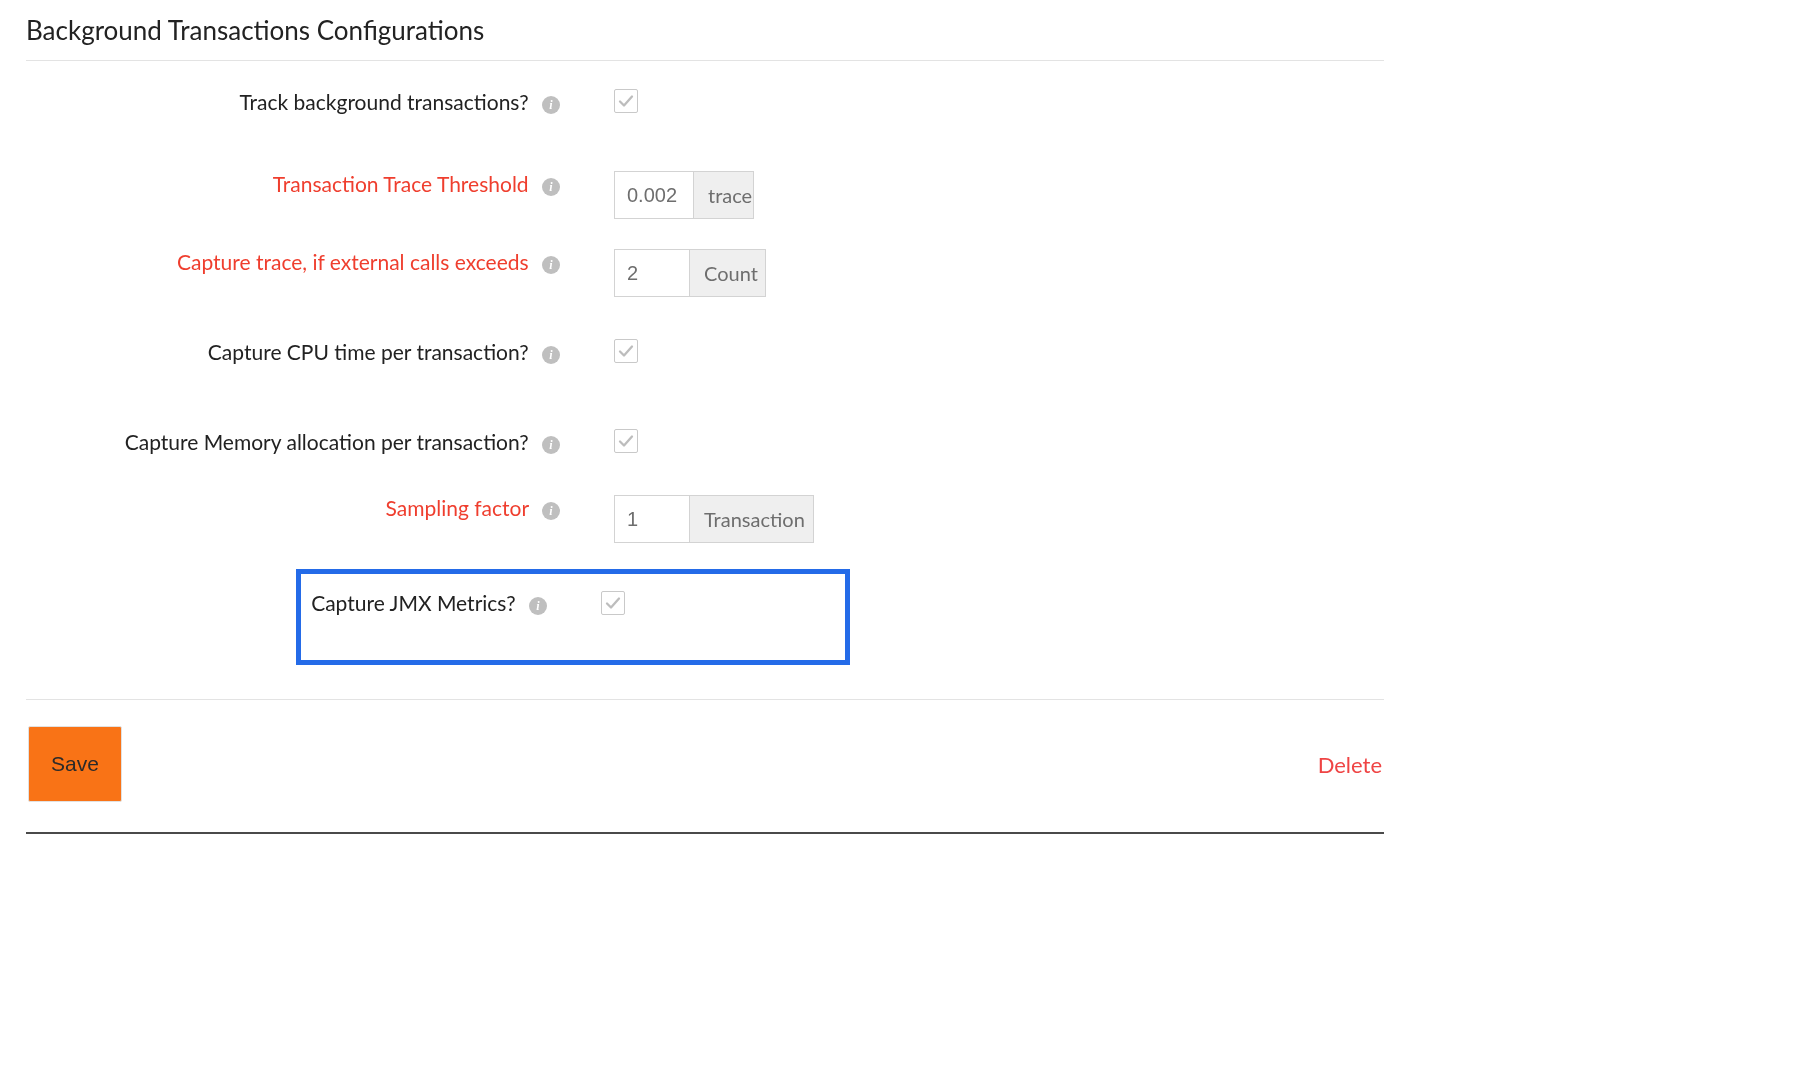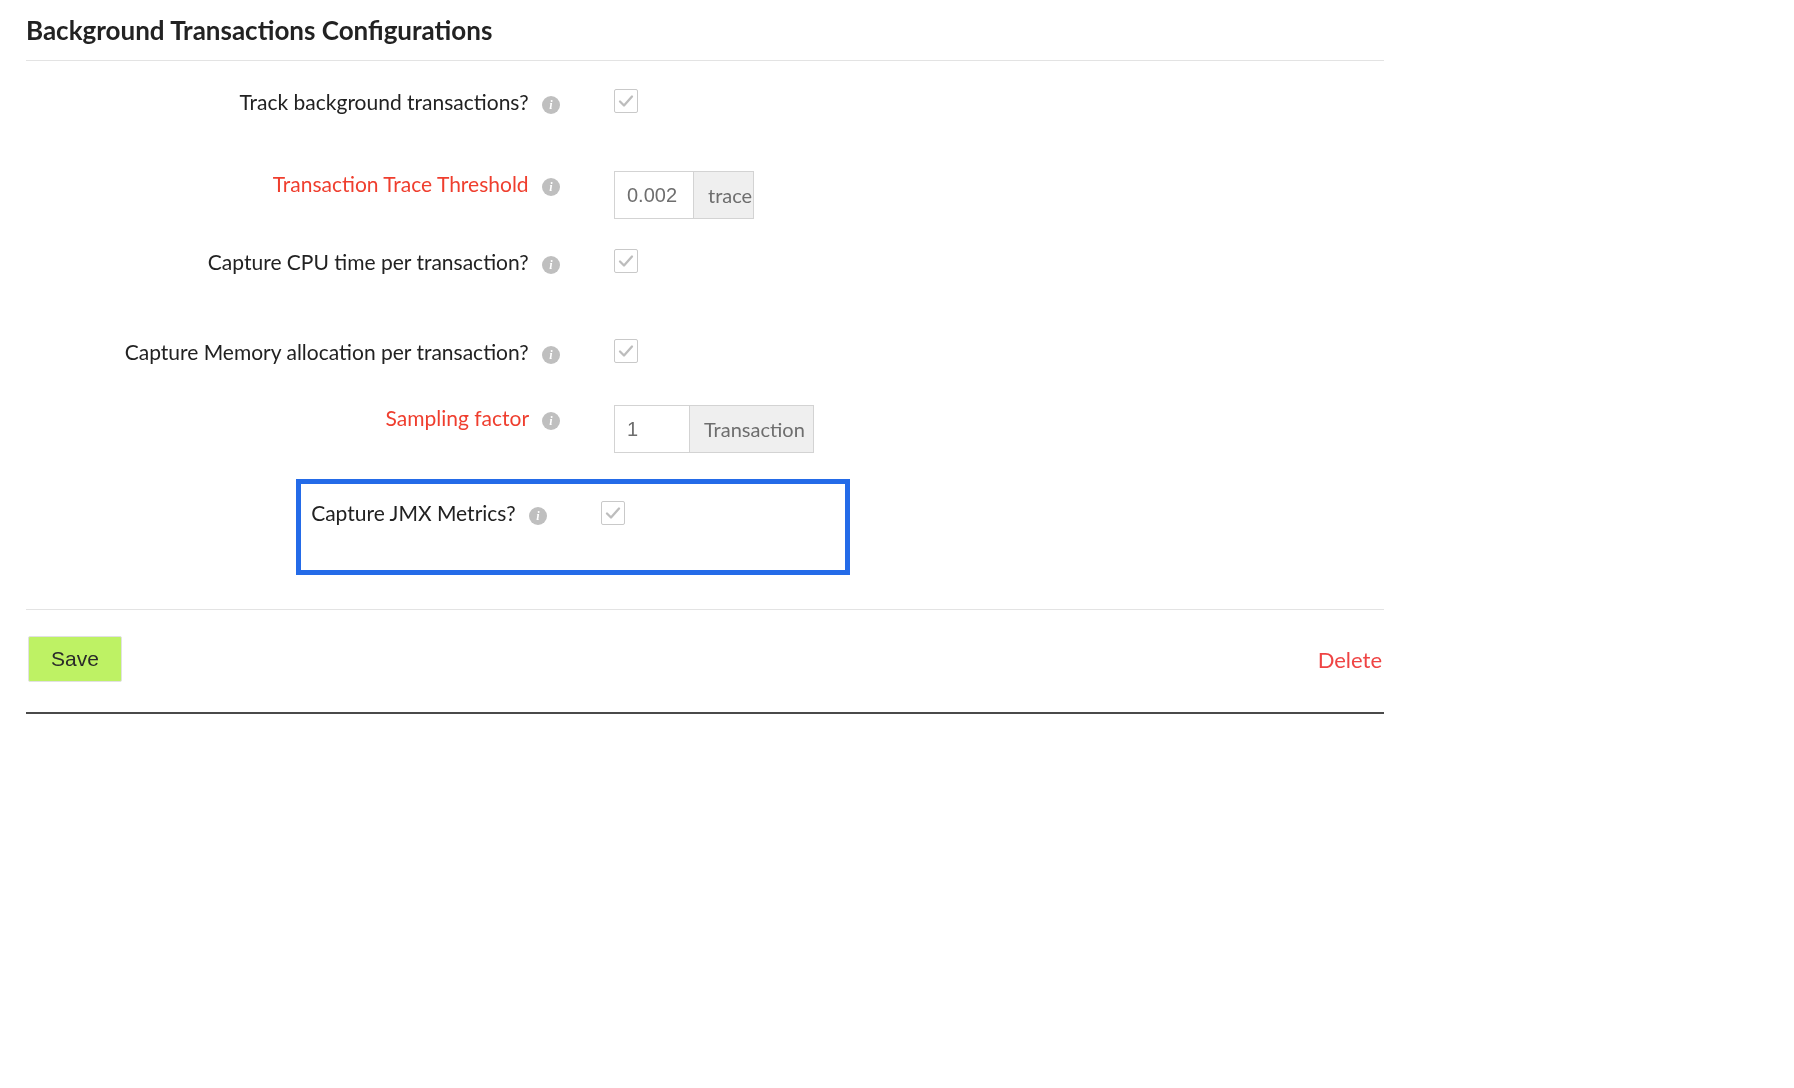--- a/index.html
+++ b/index.html
@@ -10,21 +10,21 @@
     background: #fff;
     color: #2a2a2a;
     width: 1794px;
   }
   .page {
     width: 1410px;
     padding: 10px 26px 0 26px;
   }
   .section-title {
     font-size: 26px;
-    font-weight: 700;
+    font-weight: 400;
     color: #222;
     padding: 4px 0 14px 0;
     border-bottom: 1px solid #e3e3e3;
     margin-bottom: 28px;
   }
   .form-rows {}
   .row {
     display: flex;
     align-items: flex-start;
     padding: 0;  
@@ -111,25 +111,25 @@
     margin-top: 34px;
   }
   .footer {
     display: flex;
     justify-content: space-between;
     align-items: center;
     padding: 26px 2px 30px 2px;
     border-bottom: 2px solid #4a4a4a;
   }
   .btn-save {
-    background: #bef264;
+    background: #f97316;
     border: 1px solid #e1e1e1;
     color: #2a2a2a;
     font-size: 21px;
-    padding: 10px 22px;
+    padding: 25px 22px;
     cursor: pointer;
     border-radius: 2px;
   }
   .link-delete {
     color: #ef4444;
     font-size: 22px;
     cursor: pointer;
     text-decoration: none;
   }
 </style>
@@ -161,20 +161,30 @@
       <div class="label-col label-red">
         <span class="label-text">Transaction Trace Threshold</span>
         <span class="info-icon">i</span>
       </div>
       <div class="ctrl-col">
         <input class="text-input" style="width: 80px;" value="0.002">
         <span class="addon" style="width:60px;">trace</span>
       </div>
     </div>
 
+    <div class="row" style="margin-bottom:42px;">
+      <div class="label-col label-red">
+        <span class="label-text">Capture trace, if external calls exceeds</span>
+        <span class="info-icon">i</span>
+      </div>
+      <div class="ctrl-col">
+        <input class="text-input" style="width: 76px;" value="2">
+        <span class="addon" style="width:76px;">Count</span>
+      </div>
+    </div>
 
     <div class="row" style="margin-bottom:64px;">
       <div class="label-col">
         <span class="label-text">Capture CPU time per transaction?</span>
         <span class="info-icon">i</span>
       </div>
       <div class="ctrl-col">
         <span class="checkbox">
           <svg viewBox="0 0 16 16">
               <path d="M2 8.5 L6 12.5 L14 3.5"></path>

